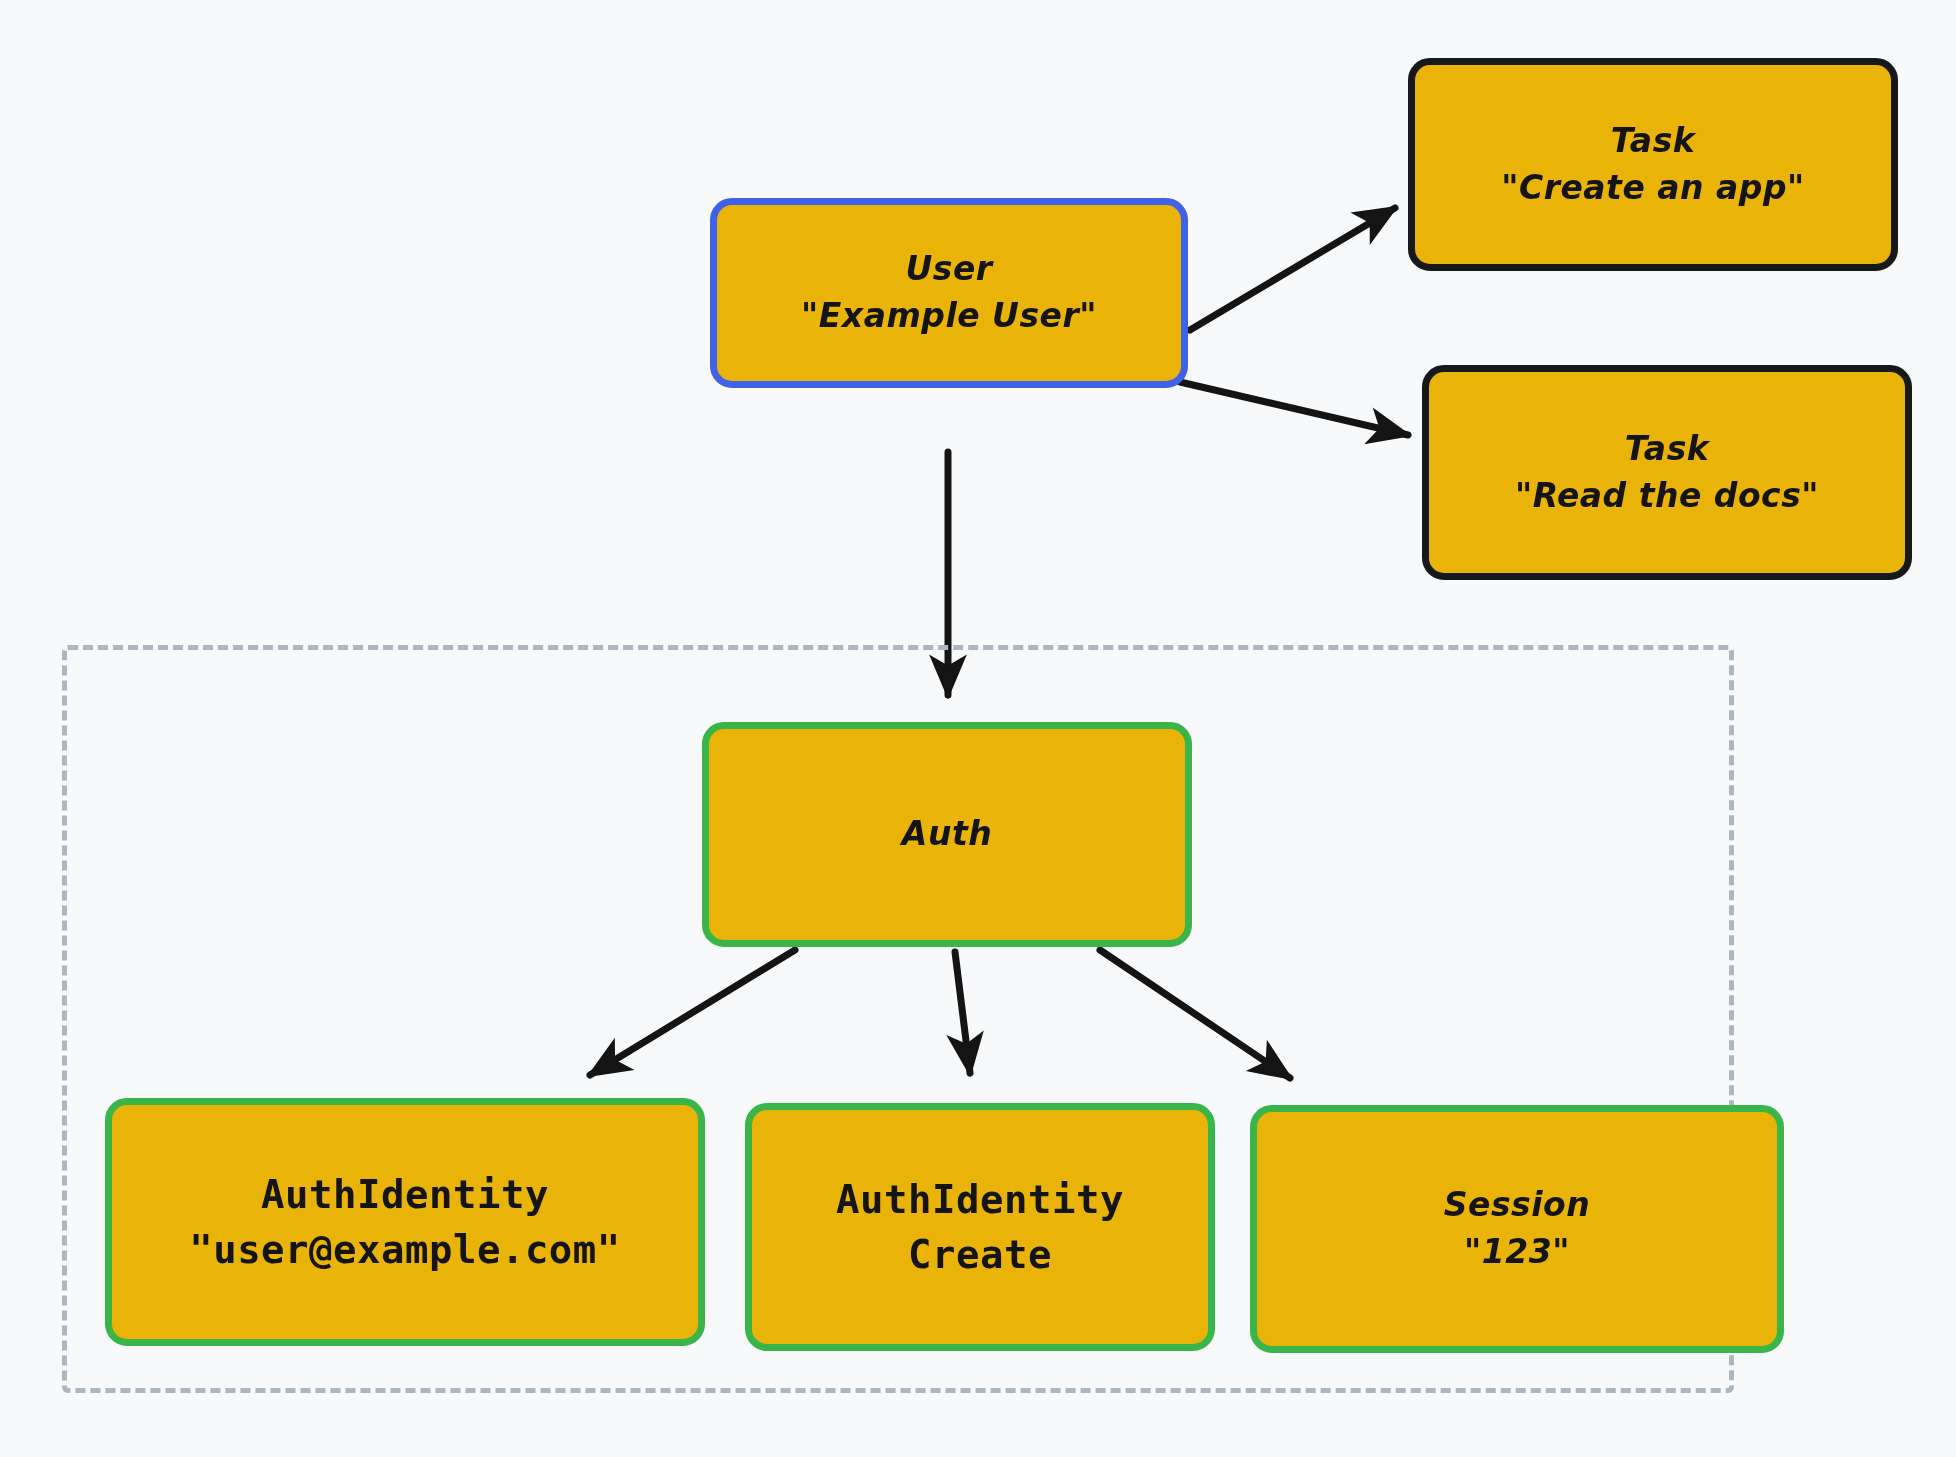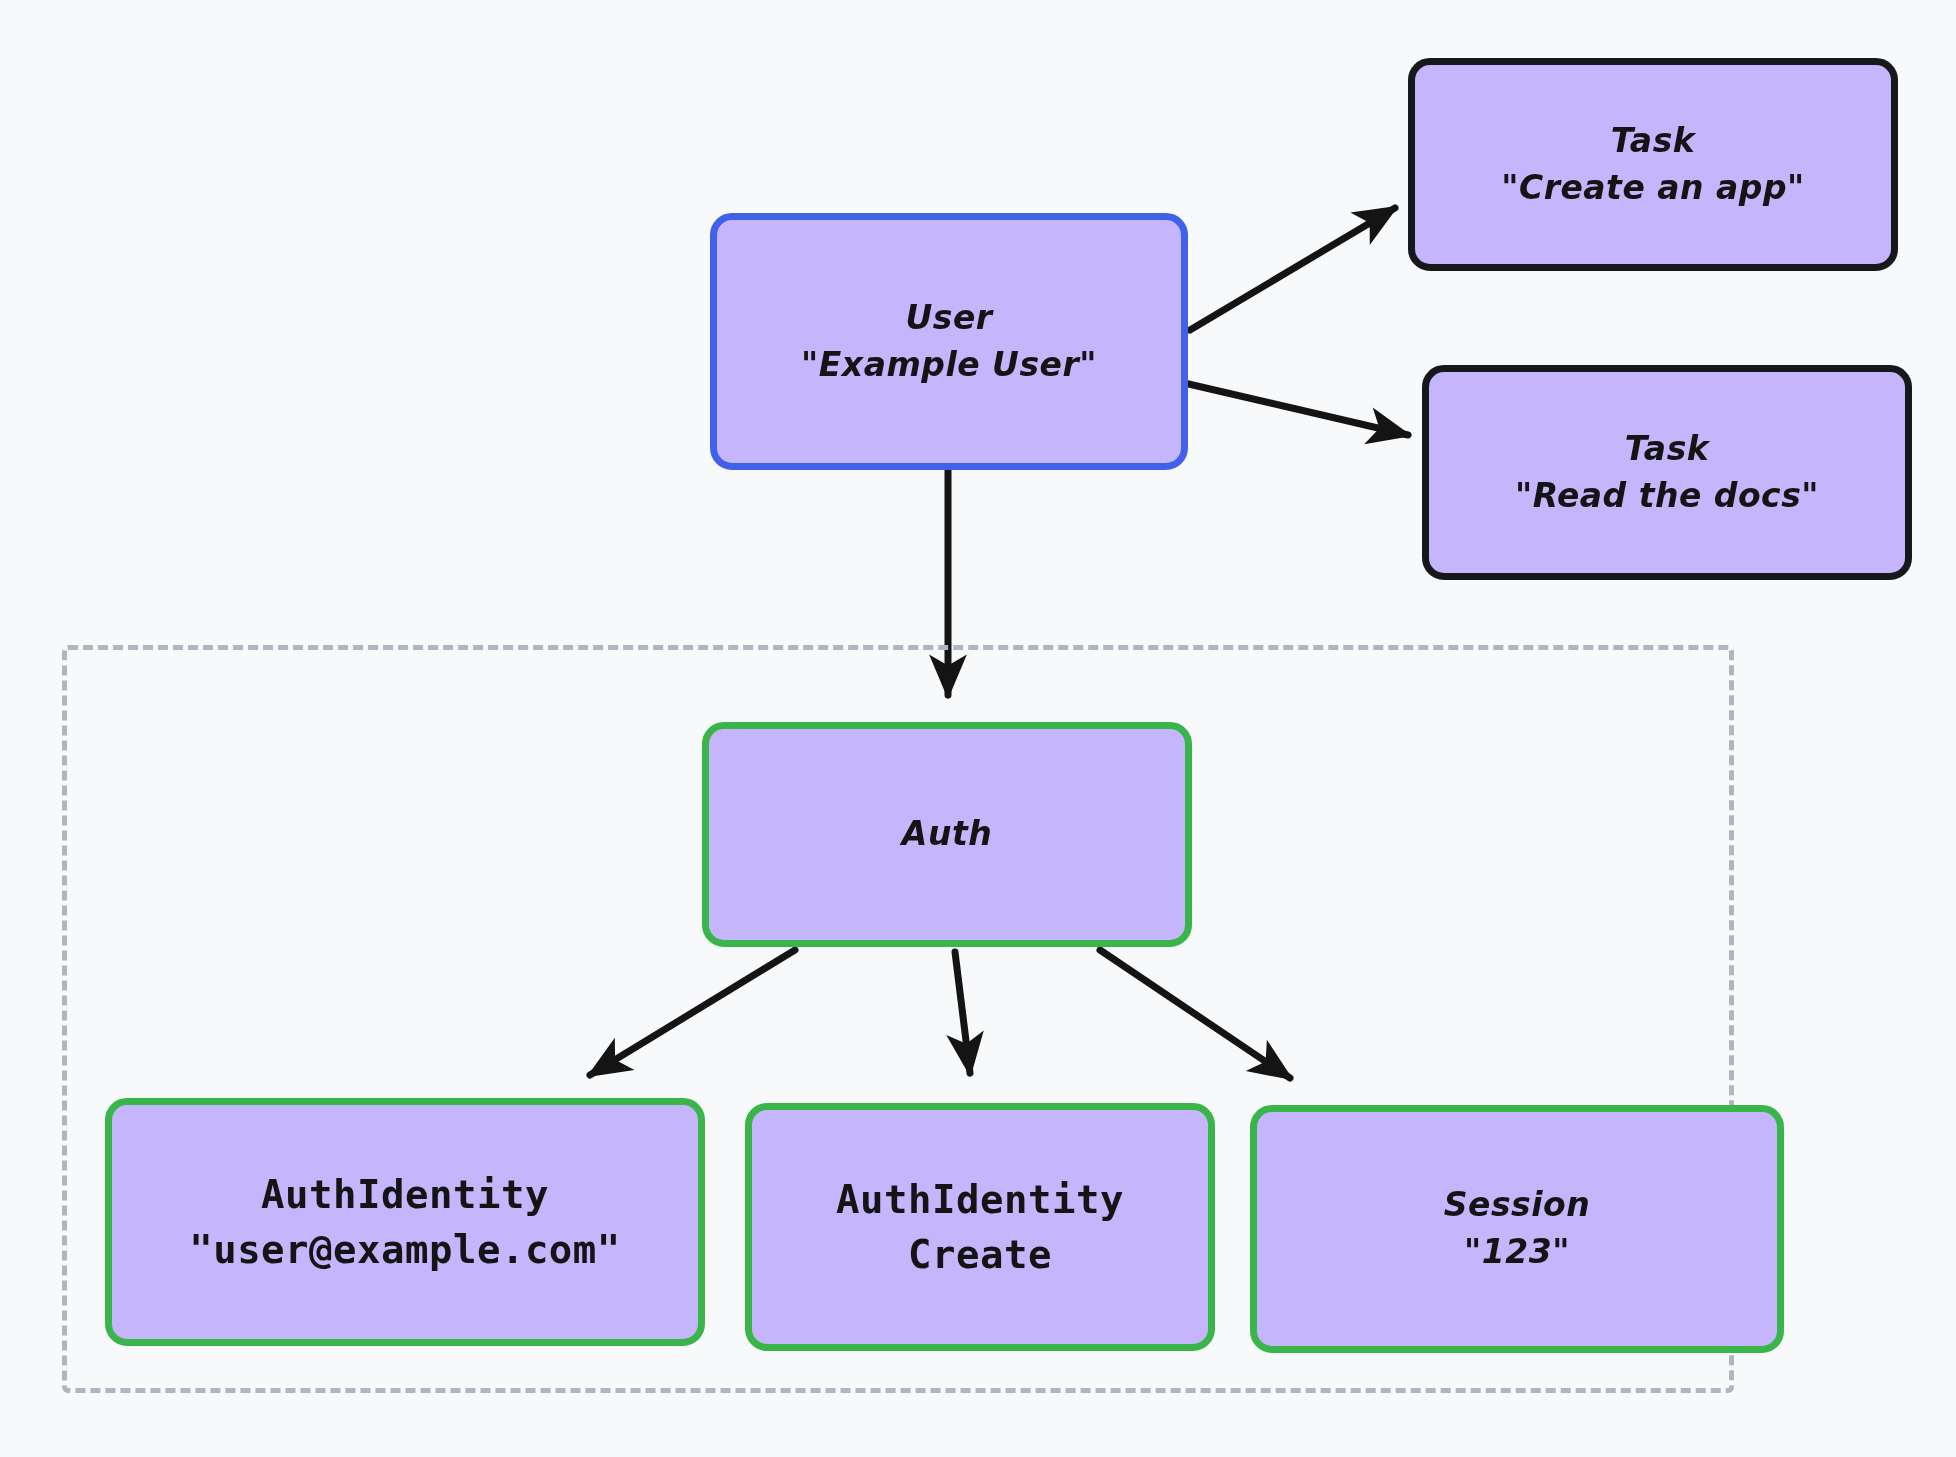--- a/index.html
+++ b/index.html
@@ -23,21 +23,21 @@
     position: absolute;
     left: 0; top: 0;
     width: 1956px;
     height: 1457px;
     pointer-events: none;
   }
 
   .node {
     position: absolute;
     box-sizing: border-box;
-    background: #c4b5fd;
+    background: #eab308;
     display: flex;
     flex-direction: column;
     align-items: center;
     justify-content: center;
     text-align: center;
     border-radius: 22px;
     z-index: 2;
   }
   .node .line1,
   .node .line2 {
@@ -74,21 +74,21 @@
     top: 645px;
     width: 1672px;
     height: 748px;
     box-sizing: border-box;
     border: 5px dashed #aeb6c0;
     border-radius: 6px;
     z-index: 1;
   }
 
   
-  #node-user        { left: 710px; top: 213px; width: 478px; height: 257px; }
+  #node-user        { left: 710px; top: 198px; width: 478px; height: 190px; }
   #node-task-create { left: 1408px; top: 58px;  width: 490px; height: 213px; }
   #node-task-read   { left: 1422px; top: 365px; width: 490px; height: 215px; }
   #node-auth        { left: 702px;  top: 722px; width: 490px; height: 225px; }
   #node-authid-mail { left: 105px;  top: 1098px; width: 600px; height: 248px; }
   #node-authid-goog { left: 745px;  top: 1103px; width: 470px; height: 248px; }
   #node-session     { left: 1250px; top: 1105px; width: 534px; height: 248px; }
 </style>
 </head>
 <body>
 

